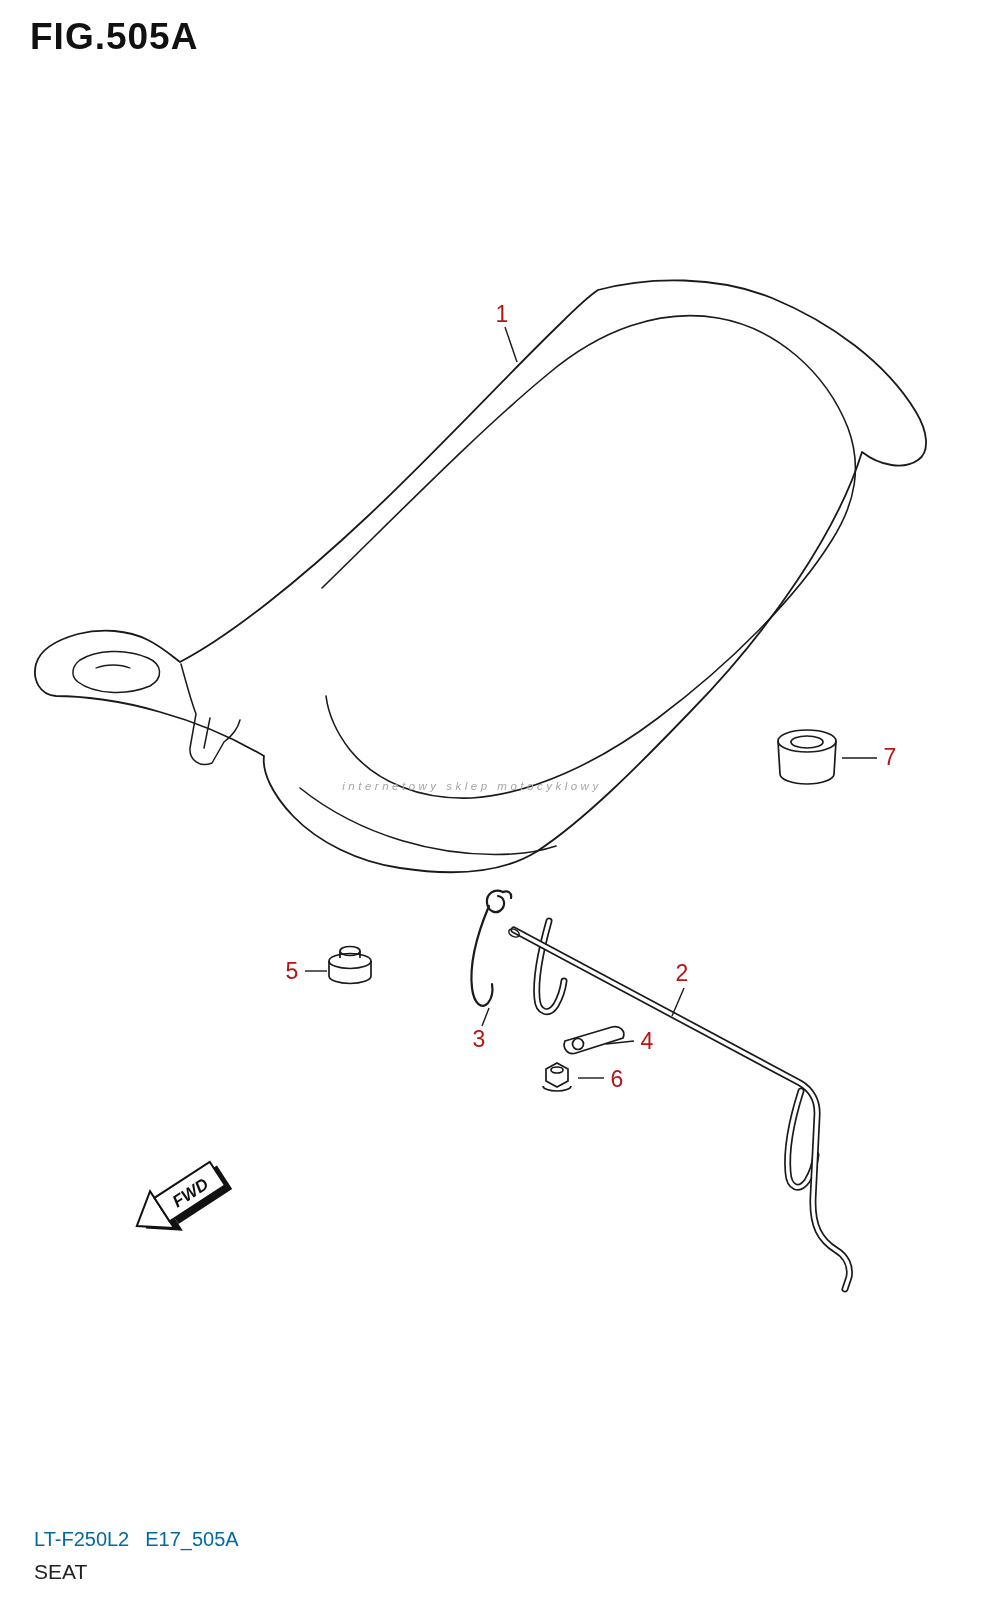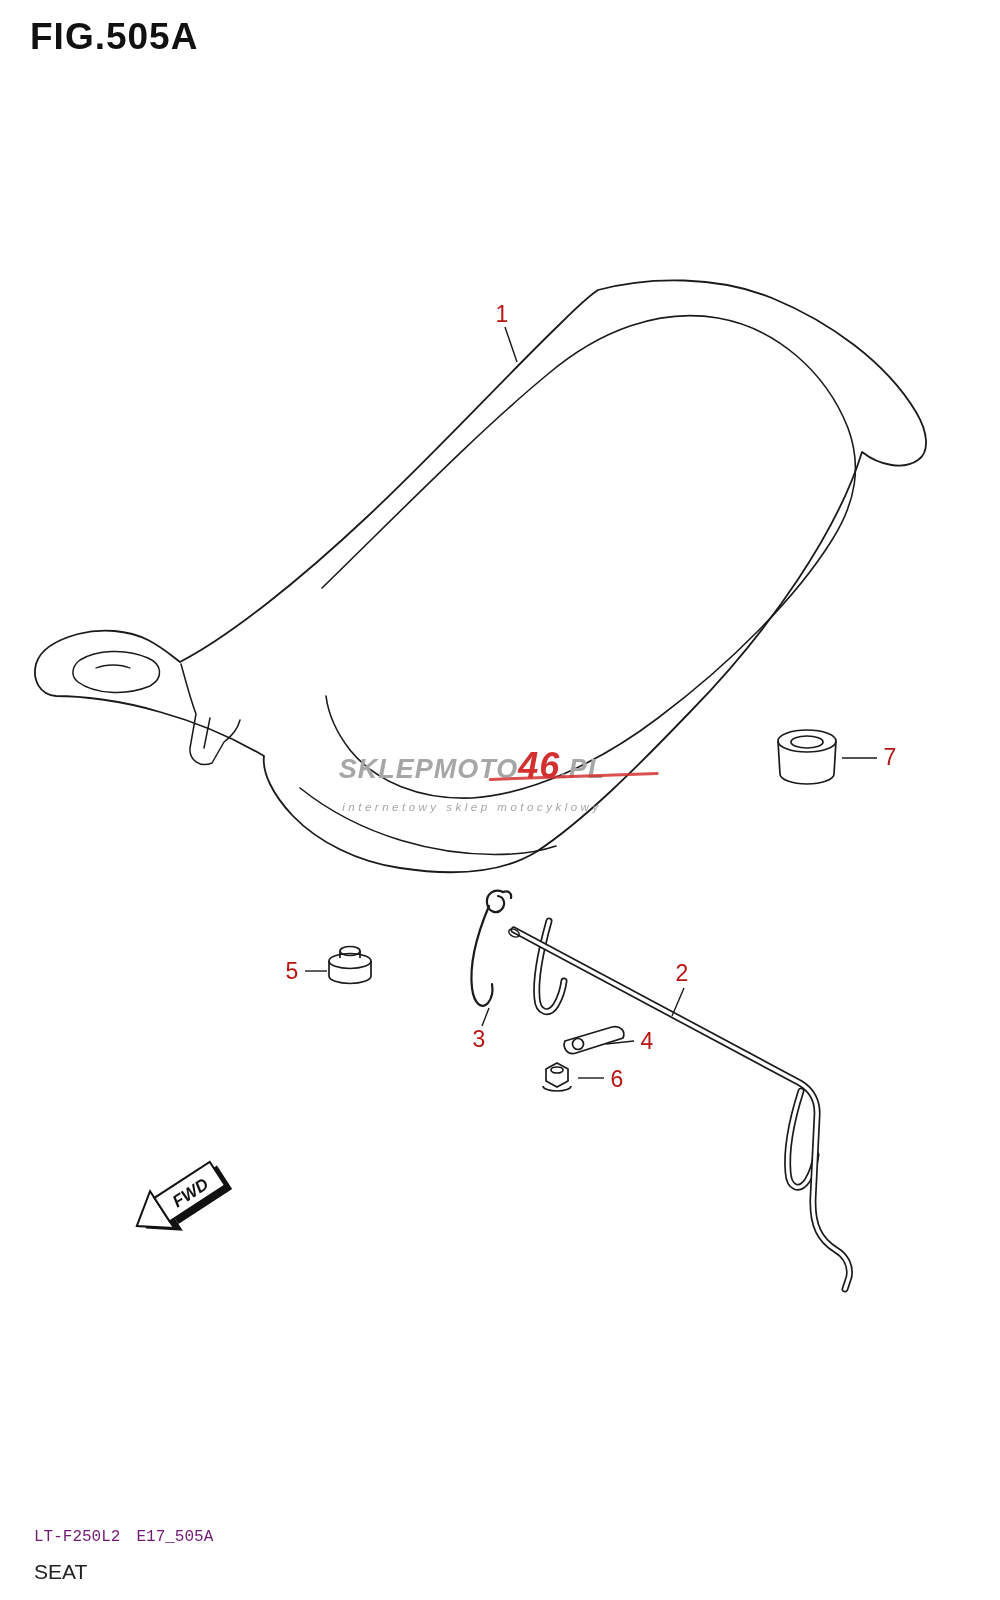--- a/index.html
+++ b/index.html
@@ -12,21 +12,21 @@
            font-size:23px;font-weight:500;line-height:1;}
   .watermark{position:absolute;left:472px;top:779px;transform:translate(-50%,-50%);
              text-align:center;white-space:nowrap;font-style:italic;pointer-events:none;}
   .wm-line1{font-weight:bold;letter-spacing:1px;}
   .wm-gray{color:#a6a6a6;font-size:27px;}
   .wm-red{color:#d43030;font-size:36px;}
   .wm-swoosh{position:absolute;left:150px;top:30px;width:170px;height:3px;
              background:#d43030;transform:rotate(-2deg);border-radius:2px;opacity:.85;}
   .wm-tagline{margin-top:14px;color:#a6a6a6;font-size:11.5px;letter-spacing:3.5px;}
   .fwd-svg{position:absolute;left:118px;top:1146px;width:130px;height:100px;}
-  .footer-code{position:absolute;left:34px;top:1528px;font-size:16px;color:#701a75;font-family:Liberation Mono, monospace;}
+  .footer-code{position:absolute;left:34px;top:1528px;font-size:20px;color:#0369a1;}
   .footer-code span{margin-right:16px;}
   .footer-name{position:absolute;left:34px;top:1560px;font-size:21px;color:#222;}
 </style>
 </head>
 <body>
 
 <div class="page">
 
   <div class="fig-title">FIG.505A</div>
 
@@ -129,24 +129,20 @@
       <path d="M 684 988 L 672 1016"></path>
       <path d="M 482 1026 L 489 1008"></path>
       <path d="M 634 1041 L 606 1044"></path>
       <path d="M 305 971 L 327 971"></path>
       <path d="M 604 1078 L 578 1078"></path>
       <path d="M 877 758 L 842 758"></path>
     </g>
   </svg>
 
   <div class="watermark">
-    <div class="wm-line1">
-      <span class="wm-gray">SKLEPMOTO</span><span class="wm-red">46</span><span class="wm-gray">.PL</span>
-      <div class="wm-swoosh"></div>
-    </div>
     <div class="wm-tagline">internetowy sklep motocyklowy</div>
   </div>
 
   <div class="callout" style="left:502px;top:314px">1</div>
   <div class="callout" style="left:682px;top:973px">2</div>
   <div class="callout" style="left:479px;top:1039px">3</div>
   <div class="callout" style="left:647px;top:1041px">4</div>
   <div class="callout" style="left:292px;top:971px">5</div>
   <div class="callout" style="left:617px;top:1079px">6</div>
   <div class="callout" style="left:890px;top:757px">7</div>

